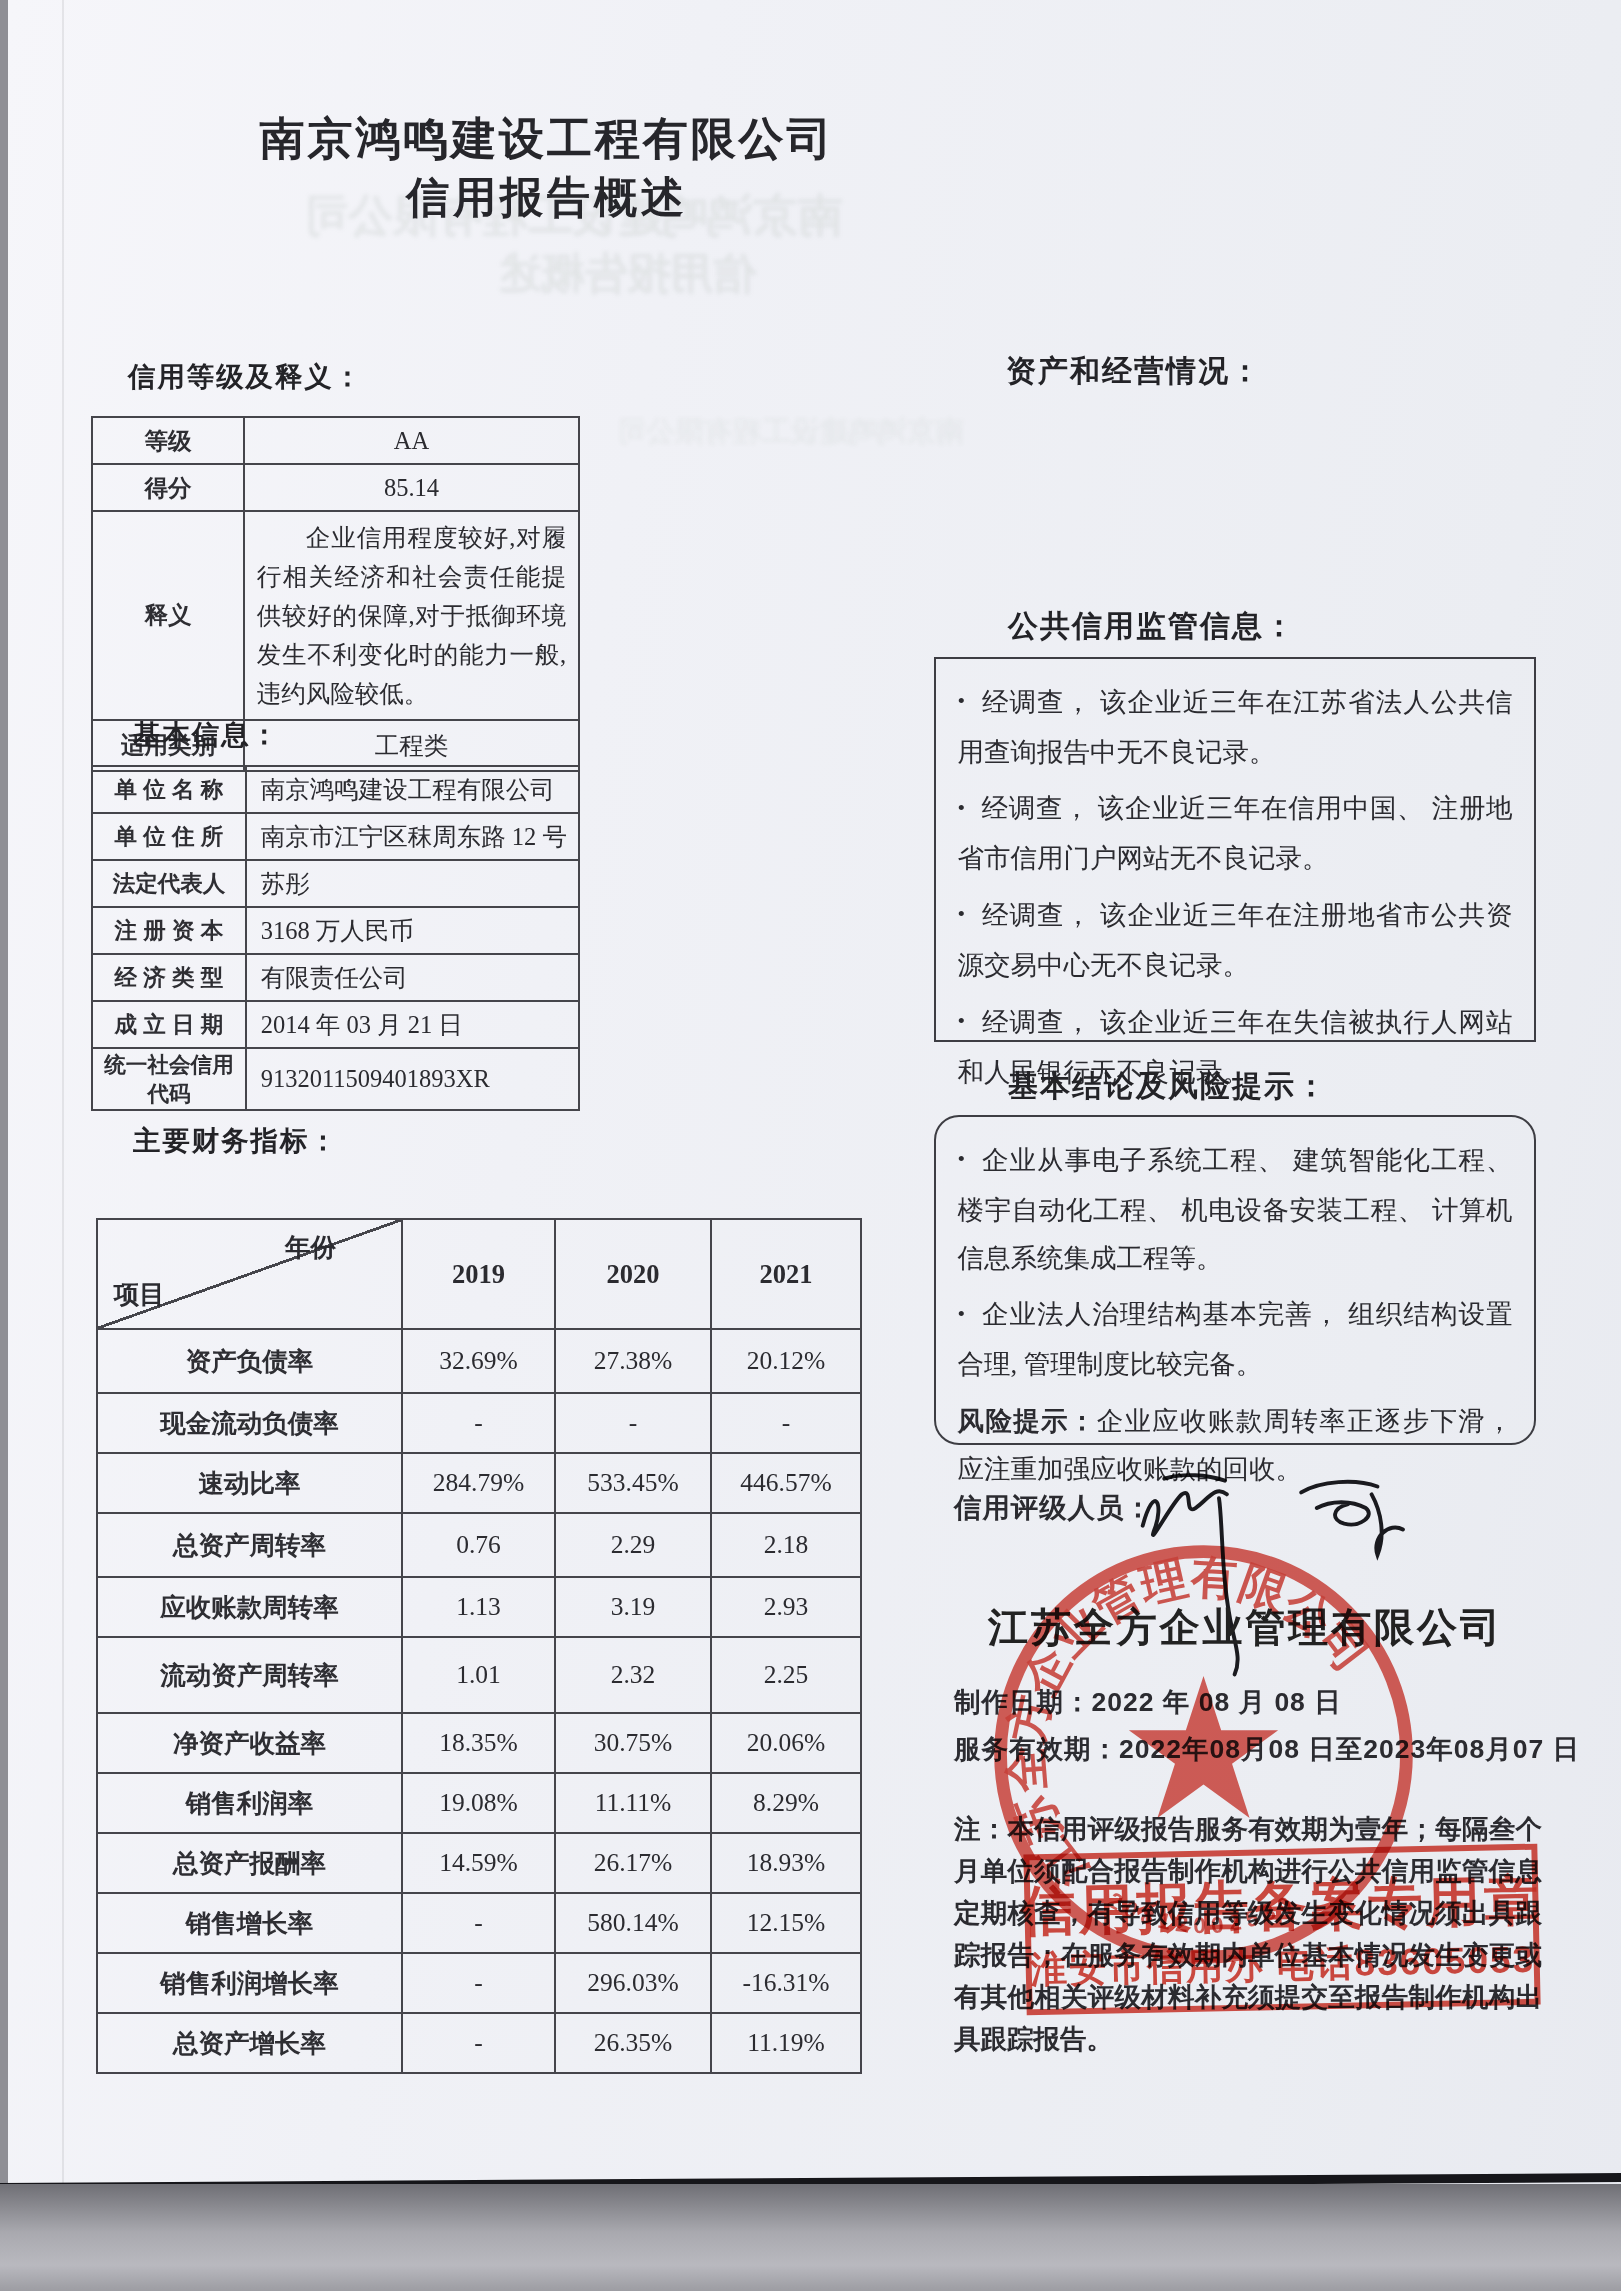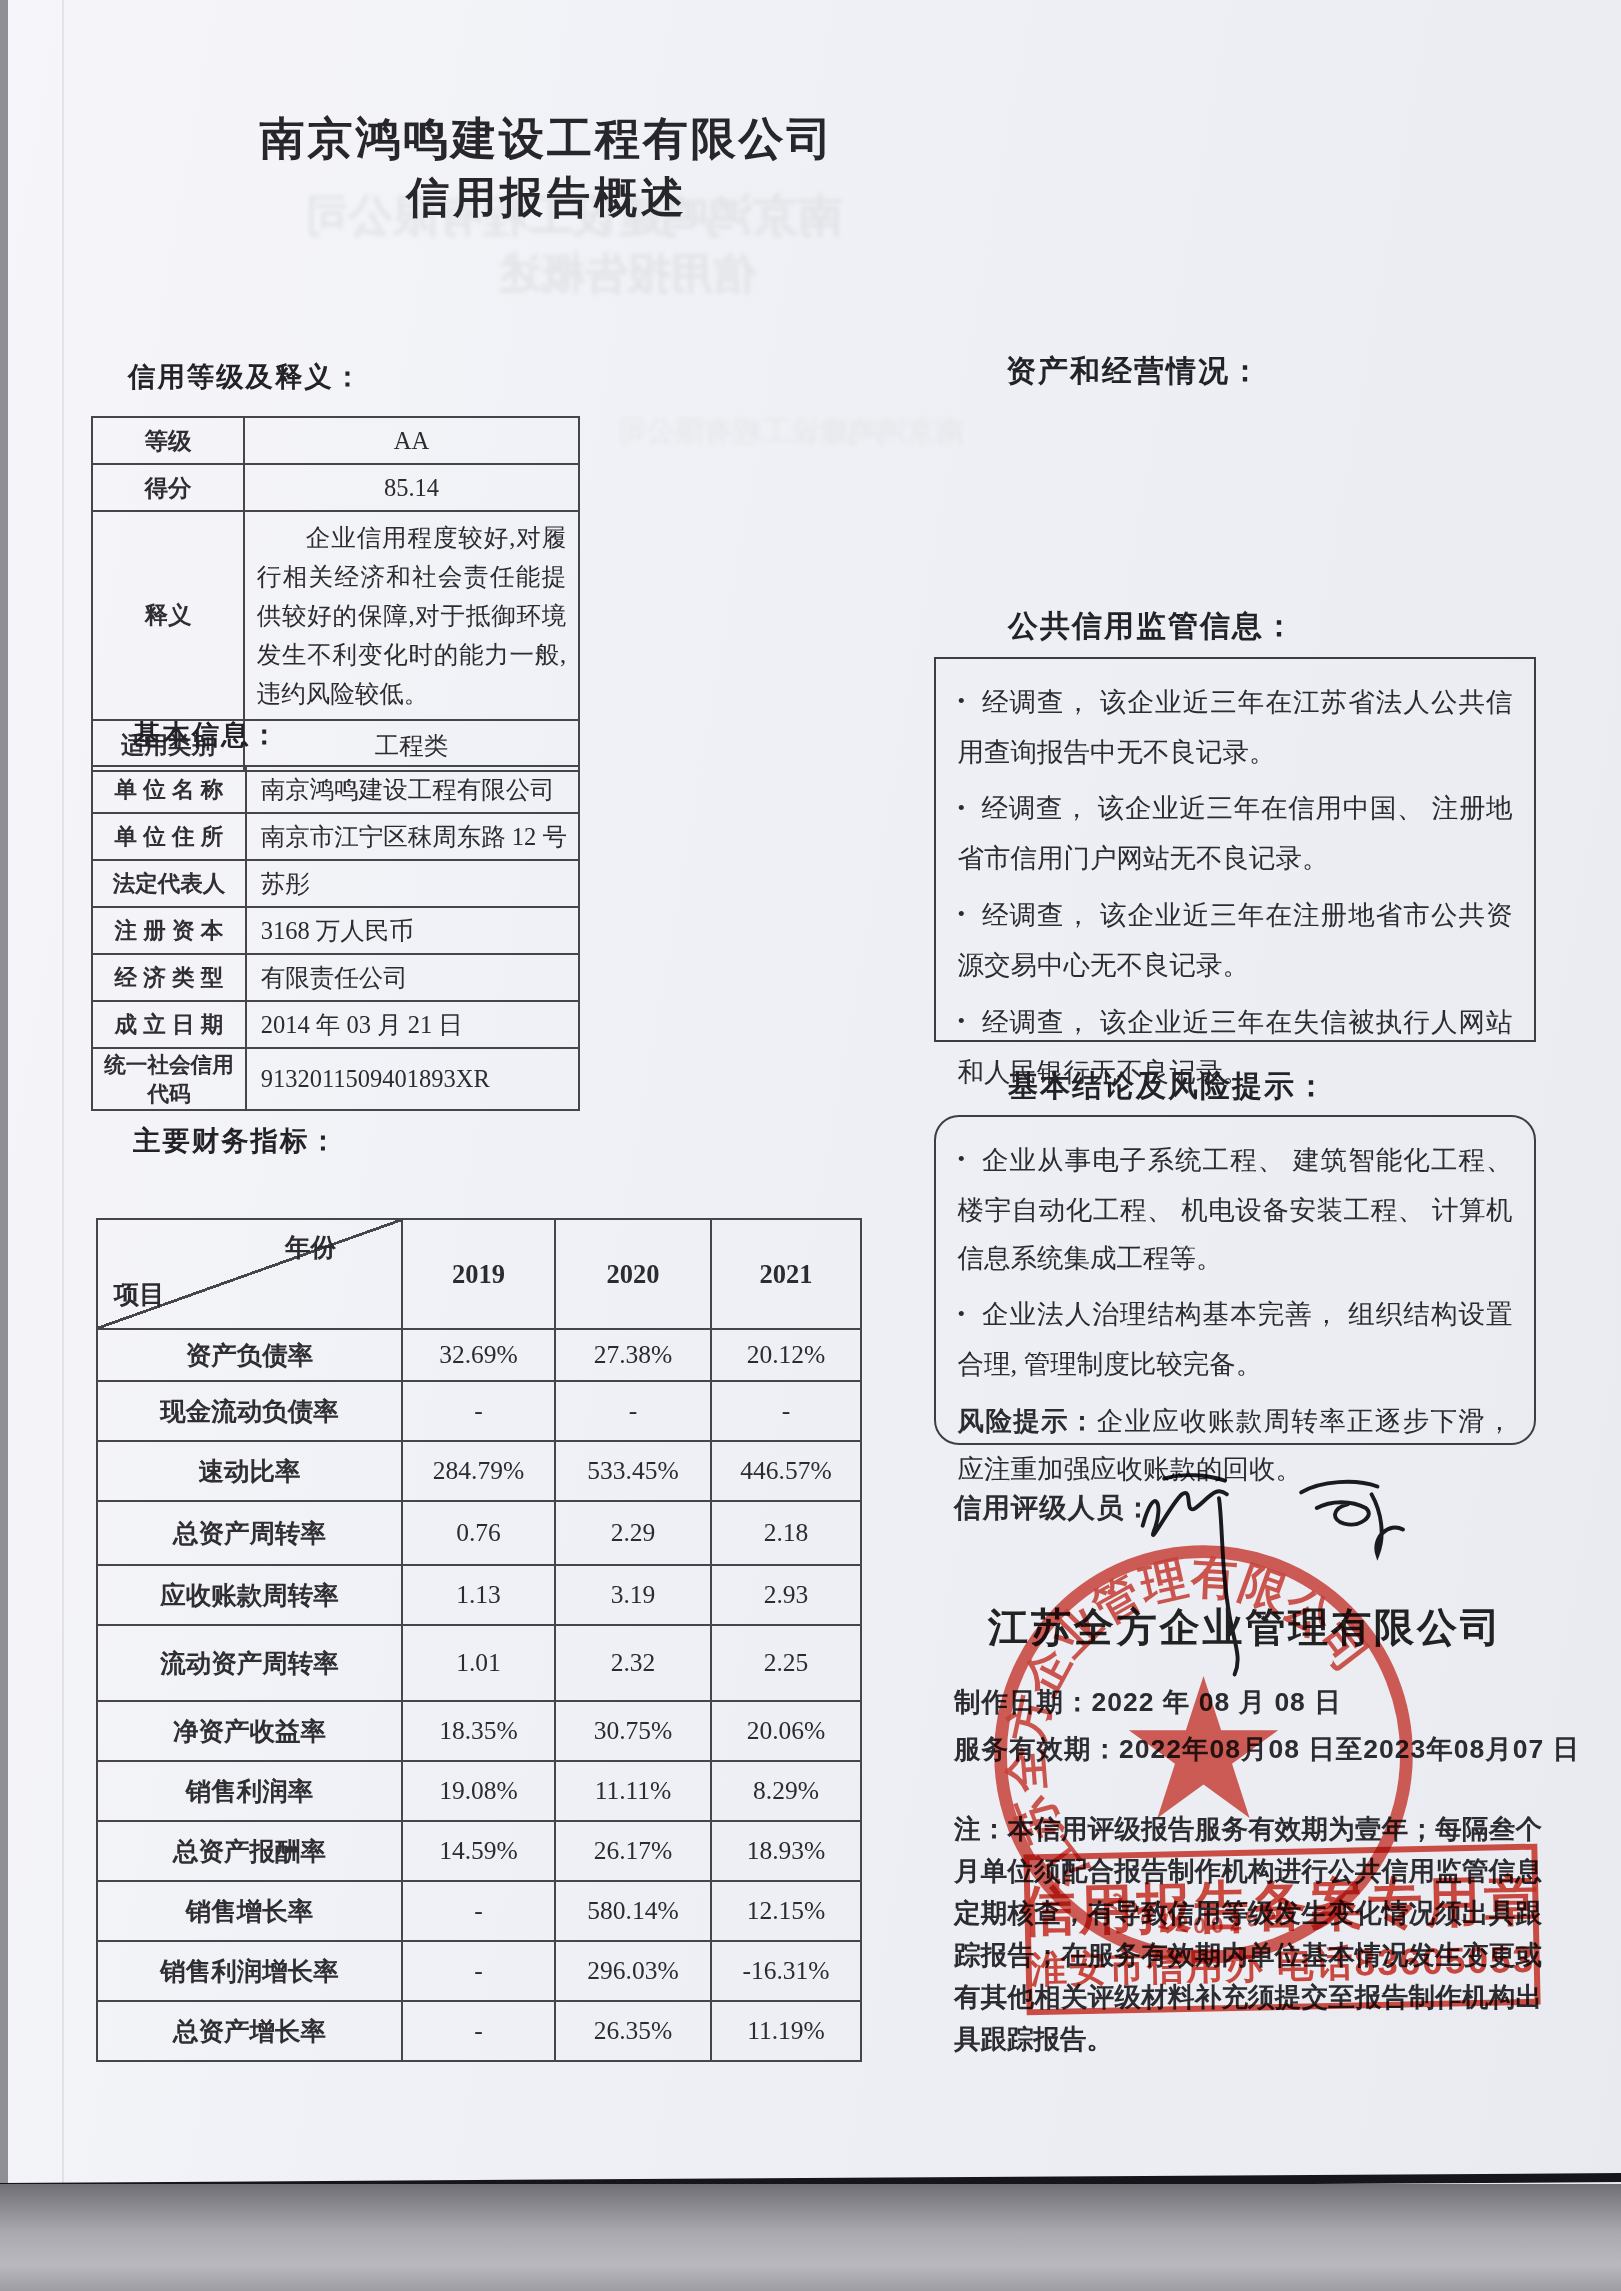--- a/index.html
+++ b/index.html
@@ -164,21 +164,21 @@
     <tbody>
         <tr style="height:110px">
       <td class="diag">
         <span class="top-r">年份</span>
         <span class="bot-l">项目</span>
       </td>
       <td class="year">2019</td>
       <td class="year">2020</td>
       <td class="year">2021</td>
     </tr>
-    <tr style="height:52px">
+    <tr style="height:64px">
       <td class="fin-lab">资产负债率</td>
       <td class="fin-val">32.69%</td>
       <td class="fin-val">27.38%</td>
       <td class="fin-val">20.12%</td>
     </tr>
     <tr style="height:60px">
       <td class="fin-lab">现金流动负债率</td>
       <td class="fin-val">-</td>
       <td class="fin-val">-</td>
       <td class="fin-val">-</td>

